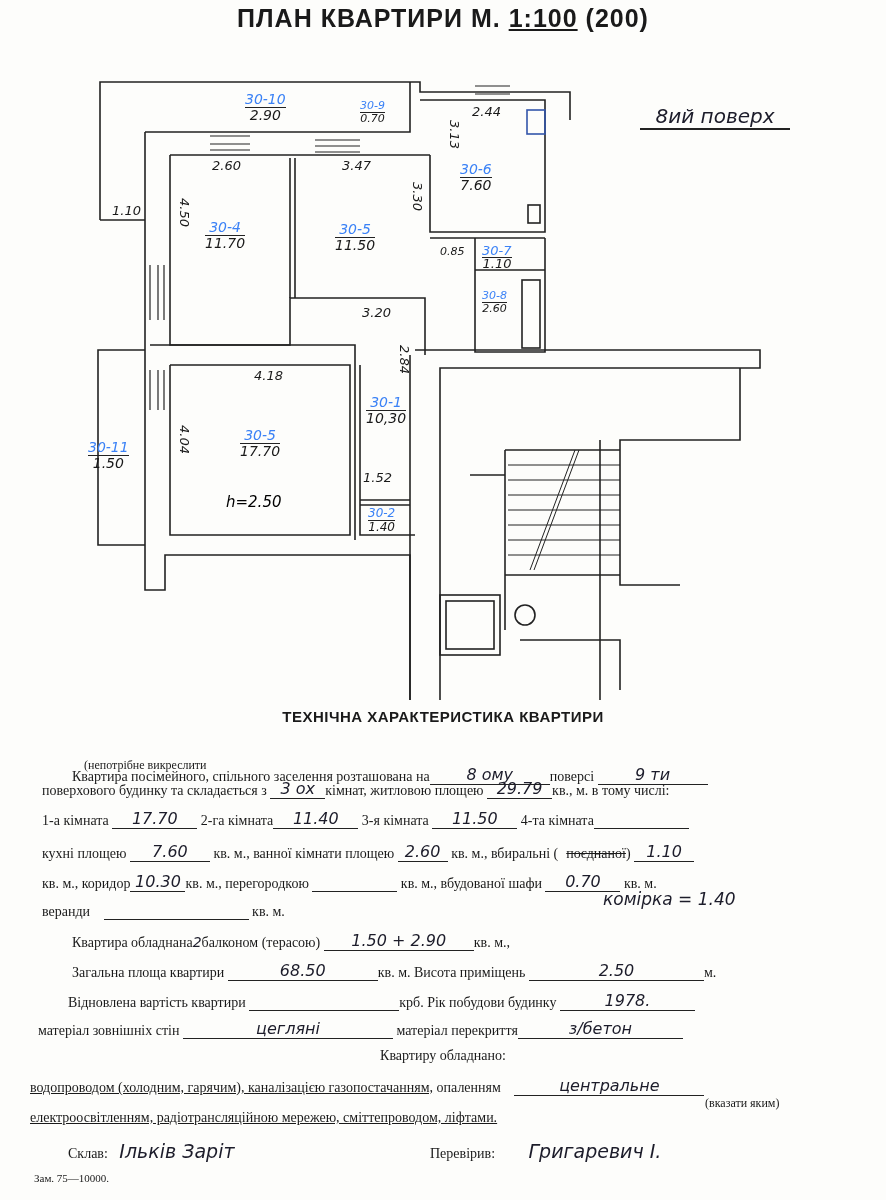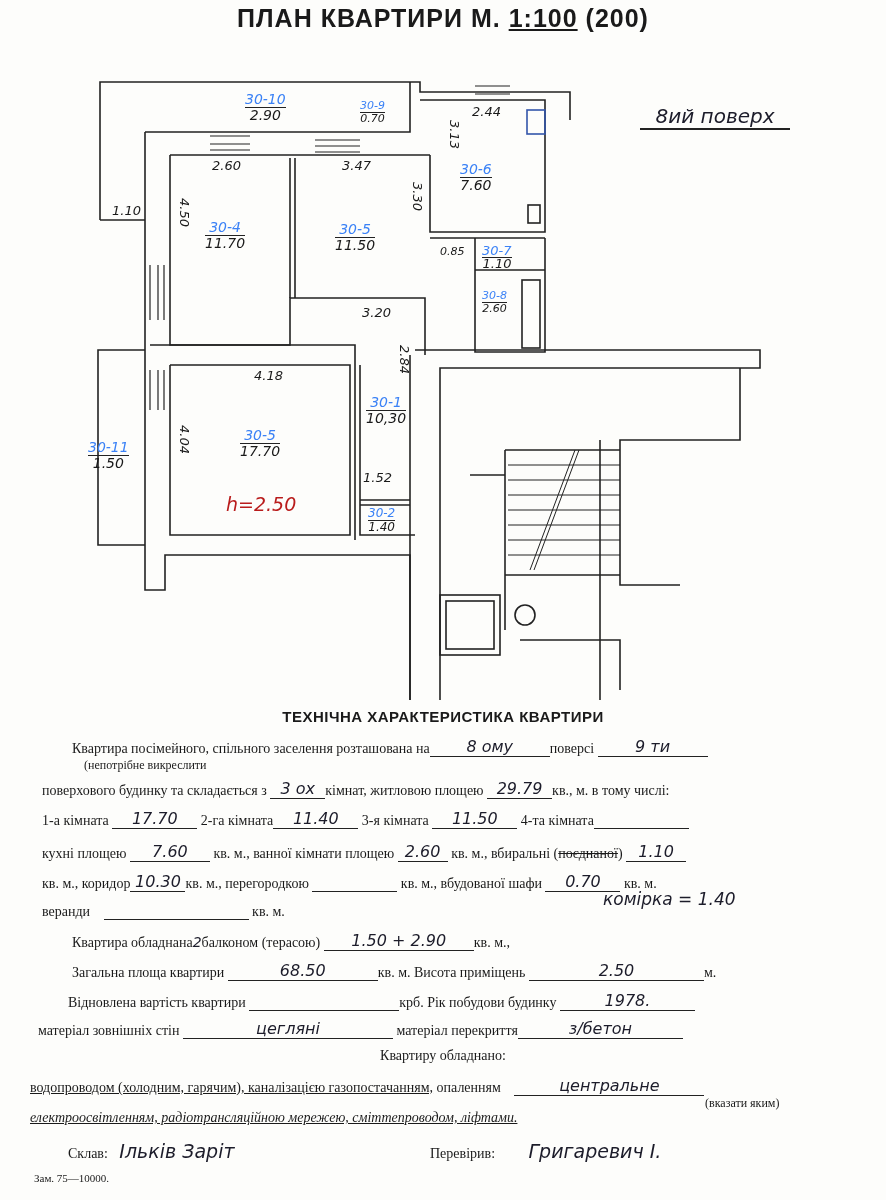--- a/index.html
+++ b/index.html
@@ -13,21 +13,21 @@
   svg.plan{position:absolute;left:0;top:0;}
   .lbl{position:absolute;font-family:"DejaVu Sans",sans-serif;font-style:italic;font-size:14px;line-height:15px;text-align:center;}
   .lbl .num{display:block;border-bottom:1px solid #222;}
   .dim{position:absolute;font-family:"DejaVu Sans",sans-serif;font-style:italic;font-size:13px;}
   .rot{transform:rotate(90deg);transform-origin:left top;}
   .tech-title{left:0;width:886px;top:708px;text-align:center;font-family:"Liberation Sans",sans-serif;font-weight:bold;font-size:15px;letter-spacing:0.5px;}
   .row{position:absolute;font-size:14px;white-space:nowrap;}
   .fill{display:inline-block;border-bottom:1px solid #222;text-align:center;font-family:"DejaVu Sans",sans-serif;font-style:italic;font-size:16px;color:#1c1c2a;line-height:18px;vertical-align:bottom;}
   .small{font-size:12px;}
   .ul{text-decoration:underline;}
-  .strike{text-decoration:line-through;}
+  .strike{text-decoration:line-through;margin-left:8px;}
 </style>
 </head>
 <body>
 
 <div class="abs title">
   <span>ПЛАН КВАРТИРИ М.</span>
   <span class="scale">1:100</span>
   <span>(200)</span>
 </div>
 
@@ -153,27 +153,27 @@
 <div class="dim" style="left:112px;top:203px;">1.10</div>
 <div class="dim" style="left:362px;top:305px;">3.20</div>
 <div class="dim" style="left:254px;top:368px;">4.18</div>
 <div class="dim" style="left:363px;top:470px;">1.52</div>
 <div class="dim rot" style="left:192px;top:198px;">4.50</div>
 <div class="dim rot" style="left:425px;top:182px;">3.30</div>
 <div class="dim rot" style="left:462px;top:120px;">3.13</div>
 <div class="dim rot" style="left:192px;top:425px;">4.04</div>
 <div class="dim rot" style="left:412px;top:345px;">2.84</div>
 <div class="dim" style="left:440px;top:245px;font-size:11px;">0.85</div>
-<div class="dim" style="left:372px;top:495px;color:#b91c1c;font-size:19px;top:493px;left:226px;">h=2.50</div>
+<div class="dim" style="left:372px;top:495px;color:#000000;font-size:15px;top:493px;left:226px;">h=2.50</div>
 
 <div class="abs tech-title">ТЕХНІЧНА ХАРАКТЕРИСТИКА КВАРТИРИ</div>
 
 <div class="row" style="left:72px;top:738px;">
   <span>Квартира посімейного, спільного заселення розташована на</span><span class="fill" style="width:120px;">8 ому</span><span>поверсі</span>
-  <span class="fill" style="width:110px;">9 ти</span>
+  <span class="fill" style="width:110px;margin-top:28px;">9 ти</span>
 </div>
 <div class="row small" style="left:84px;top:758px;">(непотрібне викреслити</div>
 
 <div class="row" style="left:42px;top:780px;">
   <span>поверхового будинку та складається з</span>
   <span class="fill" style="width:55px;">3 ох</span><span>кімнат, житловою площею</span>
   <span class="fill" style="width:65px;">29.79</span><span>кв., м. в тому числі:</span>
 </div>
 
 <div class="row" style="left:42px;top:810px;">
@@ -234,21 +234,21 @@
 
 <div class="row" style="left:0;width:886px;text-align:center;top:1048px;">Квартиру обладнано:</div>
 
 <div class="row" style="left:30px;top:1077px;">
   <span class="ul">водопроводом (холодним, гарячим), каналізацією газопостачанням,</span>
   <span>опаленням</span>
   <span class="fill" style="width:190px;margin-left:10px;">центральне</span>
 </div>
 <div class="row small" style="left:705px;top:1096px;">(вказати яким)</div>
 
-<div class="row ul" style="left:30px;top:1110px;font-style:italic;">електроосвітленням, радіотрансляційною мережею, сміттепроводом, ліфтами.</div>
+<div class="row ul" style="left:30px;top:1110px;">електроосвітленням, радіотрансляційною мережею, сміттепроводом, ліфтами.</div>
 
 <div class="row" style="left:68px;top:1140px;">
   <span>Склав:</span>
   <span class="hand" style="font-size:19px;margin-left:8px;">Ільків Заріт</span>
 </div>
 <div class="row" style="left:430px;top:1140px;">
   <span>Перевірив:</span>
   <span class="hand" style="font-size:19px;margin-left:30px;">Григаревич І.</span>
 </div>
 <div class="row small" style="left:34px;top:1172px;font-size:11px;">Зам. 75—10000.</div>

